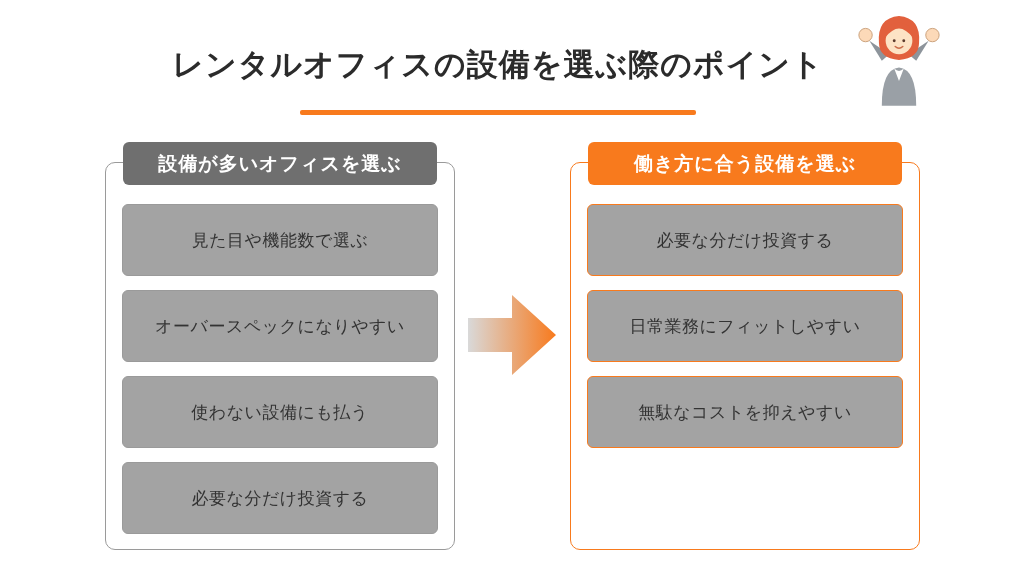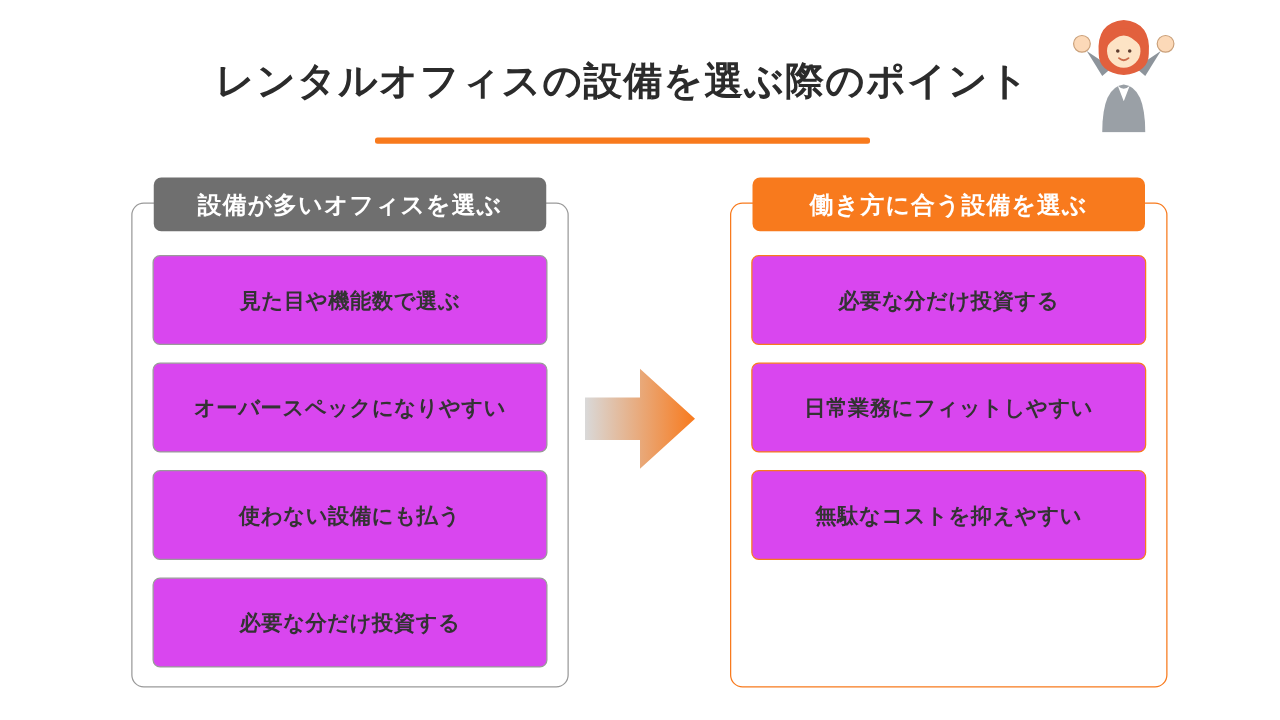--- a/index.html
+++ b/index.html
@@ -53,21 +53,21 @@
     padding:41px 16px 0 16px;
     display:flex;
     flex-direction:column;
     gap:14px;
   }
   .panel-left{
     left:105px;
     border:1.5px solid var(--border-gray);
   }
   .panel-right{
-    left:584px;
+    left:570px;
     border:1.5px solid var(--accent-orange);
   }
   .panel-header{
     position:absolute;
     top:-21px;left:50%;
     transform:translateX(-50%);
     width:314px;height:43px;
     border-radius:6px;
     display:flex;
     align-items:center;
@@ -76,27 +76,27 @@
     font-size:19px;
     font-weight:bold;
     letter-spacing:1px;
     white-space:nowrap;
   }
   .header-gray{background:var(--header-gray);}
   .header-orange{background:var(--accent-orange);}
   .card{
     height:72px;
     flex:0 0 72px;
-    background:#d946ef;
+    background:#a3a3a3;
     border-radius:6px;
     display:flex;
     align-items:center;
     justify-content:center;
     font-size:17px;
-    font-weight:bold;
+    font-weight:normal;
     letter-spacing:0.5px;
     color:var(--text-dark);
     white-space:nowrap;
   }
   .card-gray{border:1.5px solid var(--border-gray);}
   .card-orange{border:1.5px solid var(--accent-orange);}
   .arrow{
     position:absolute;
     top:293px;left:468px;
     width:88px;height:84px;

